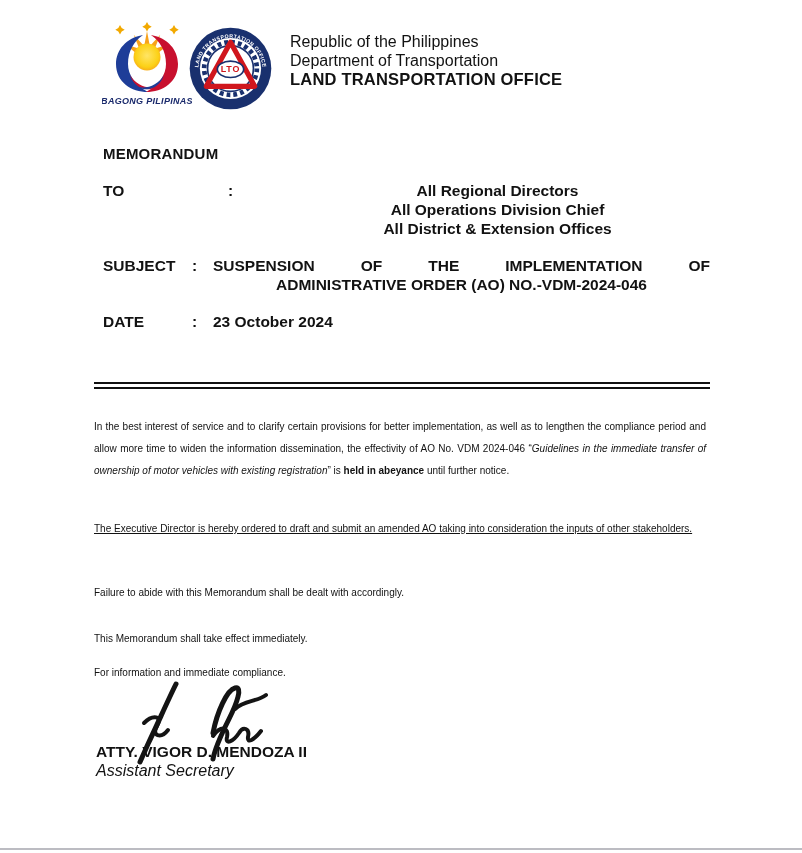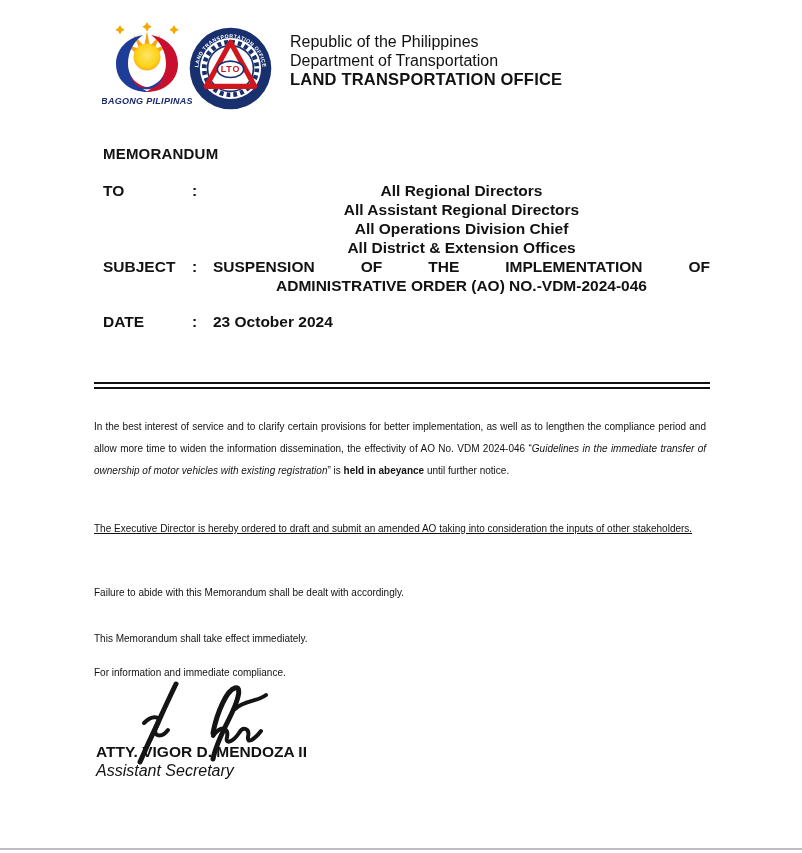--- a/index.html
+++ b/index.html
@@ -18,21 +18,21 @@
   .header-text{position:absolute;left:290px;top:32px;font-size:16px;line-height:19px;}
   .header-text .l3{font-weight:bold;font-size:16.5px;letter-spacing:.2px;}
   
   .memo-heading{position:absolute;left:103px;top:145px;font-weight:bold;font-size:15px;letter-spacing:.2px;}
   .fields{position:absolute;left:103px;top:182px;width:607px;font-size:15.5px;}
   .field{display:flex;align-items:flex-start;}
   .field-label{width:89px;font-weight:bold;flex:none;}
   .field-colon{width:21px;font-weight:bold;flex:none;}
   .field-value{flex:1;font-weight:bold;line-height:18.9px;}
   .field-value div{line-height:18.9px;text-align:center;}
-  .field.to{}
+  .field.to{margin-bottom:18px;gap:36px;}
   .field.subject{margin-bottom:18px;}
   .subject-l1{text-align:justify;text-align-last:justify;}
   
   .double-rule{
     position:absolute;left:94px;top:382px;width:616px;height:3px;
     border-top:2.5px solid #111;border-bottom:2px solid #111;
   }
   
   .body-text{position:absolute;left:94px;width:612px;font-size:10px;line-height:22px;}
   .justify{text-align:justify;}
@@ -117,21 +117,20 @@
   </div>
 
   <div class="memo-heading">MEMORANDUM</div>
 
   <div class="fields">
     <div class="field to">
       <div class="field-label">TO</div>
       <div class="field-colon">:</div>
       <div class="field-value">
         <div>All Regional Directors</div>
-        <div>All Assistant Regional Directors</div>
         <div>All Operations Division Chief</div>
         <div>All District &amp; Extension Offices</div>
       </div>
     </div>
 
     <div class="field subject">
       <div class="field-label">SUBJECT</div>
       <div class="field-colon">:</div>
       <div class="field-value">
         <div class="subject-l1">SUSPENSION OF THE IMPLEMENTATION OF</div>

